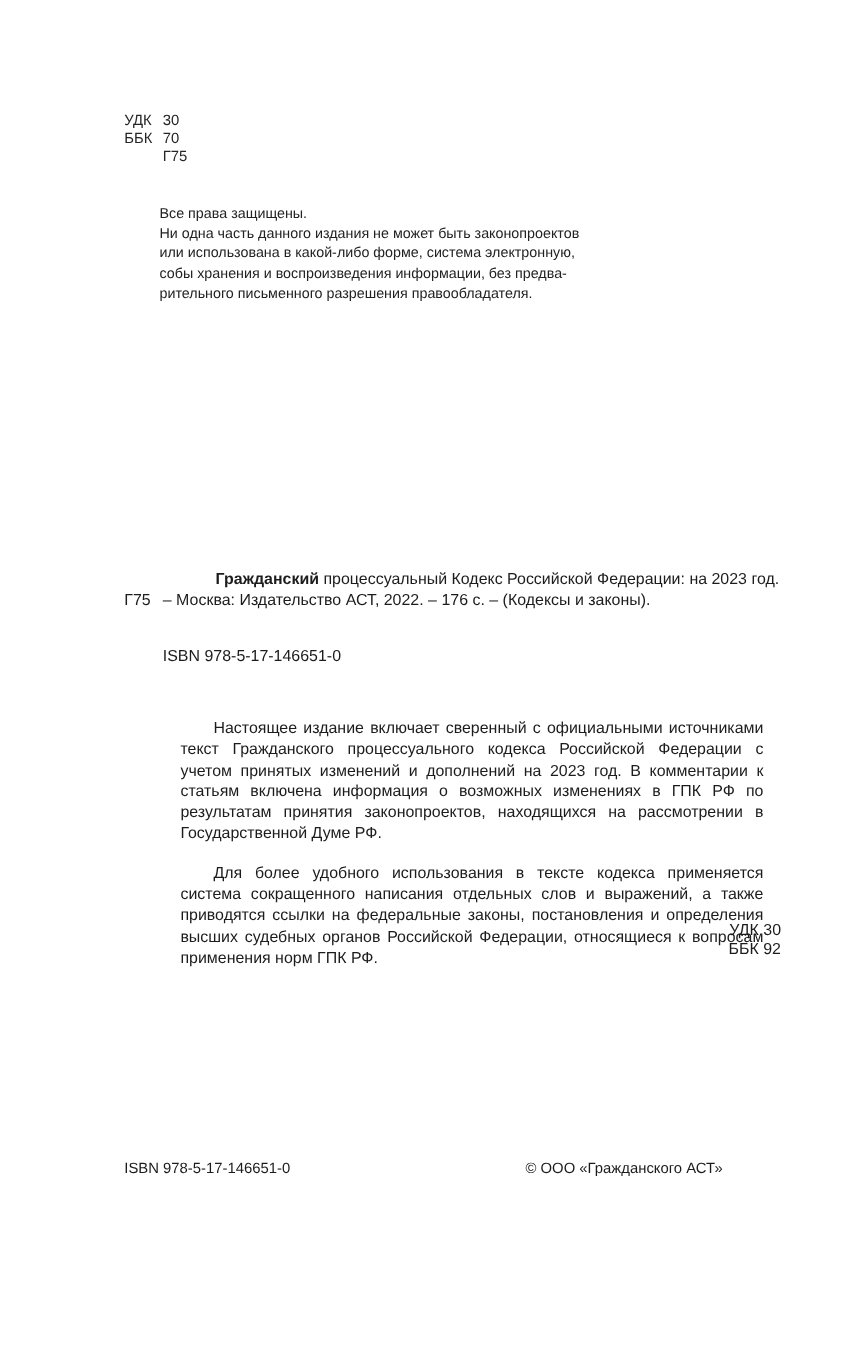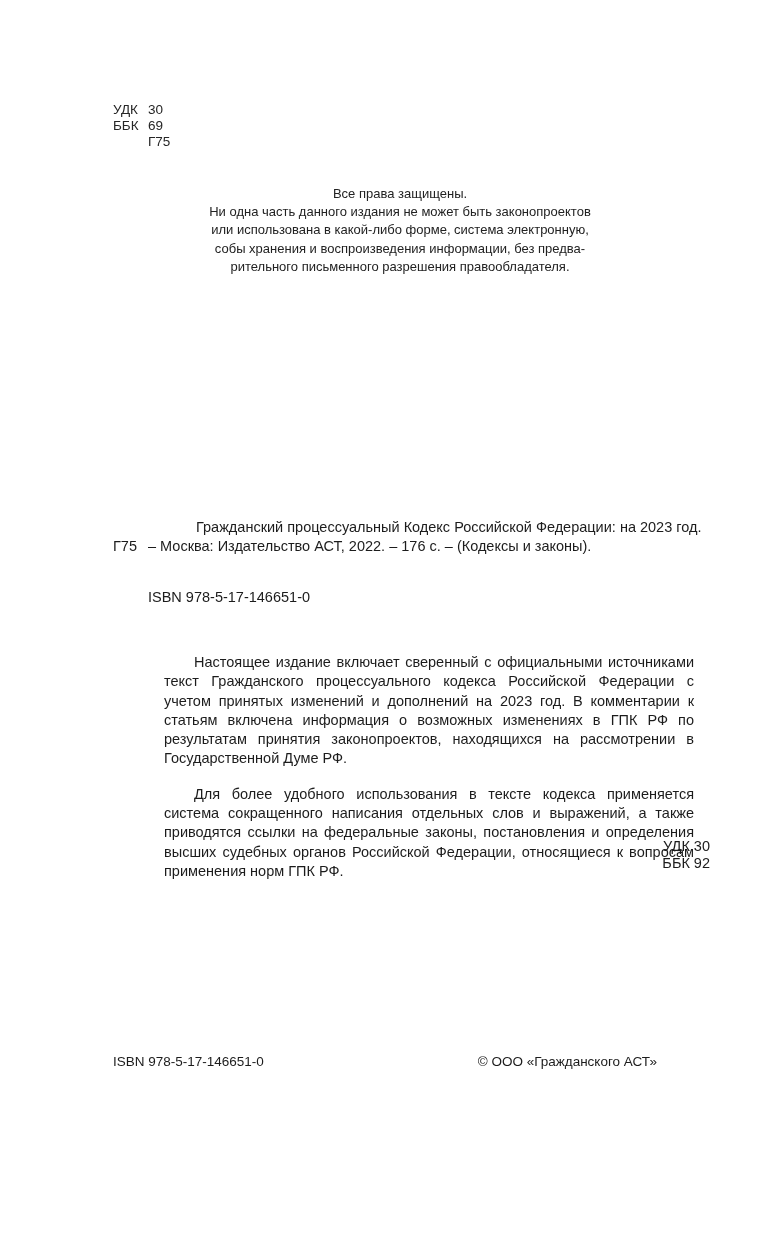--- a/index.html
+++ b/index.html
@@ -45,21 +45,20 @@
   .classification .val {
     display: inline-block;
   }
 
   
   .rights {
     position: absolute;
     left: 145px;
     top: 185px;
     width: 510px;
-    text-align: center;
     font-size: 13px;
     line-height: 18.2px;
     color: #222222;
   }
   .rights .line {
     display: block;
     white-space: nowrap;
   }
 
   
@@ -76,21 +75,21 @@
     left: 148px;
     top: 518px;
     width: 562px;
     font-size: 14.5px;
     line-height: 19px;
     color: #1c1c1c;
     text-indent: 48px;
     text-align: left;
   }
   .biblio b {
-    font-weight: 400;
+    font-weight: 700;
   }
 
   
   .isbn-body {
     position: absolute;
     left: 148px;
     top: 588px;
     font-size: 14.5px;
     line-height: 19px;
     color: #1c1c1c;
@@ -142,21 +141,21 @@
     color: #1c1c1c;
   }
 </style>
 </head>
 <body>
 
 <div class="page">
 
   <div class="classification">
     <span class="row"><span class="lbl">УДК</span><span class="val">30</span></span>
-    <span class="row"><span class="lbl">ББК</span><span class="val">69</span></span>
+    <span class="row"><span class="lbl">ББК</span><span class="val">70</span></span>
     <span class="row"><span class="lbl"></span><span class="val">Г75</span></span>
   </div>
 
   <div class="rights">
     <span class="line">Все права защищены.</span>
     <span class="line">Ни одна часть данного издания не может быть законопроектов</span>
     <span class="line">или использована в какой-либо форме, система электронную,</span>
     <span class="line">собы хранения и воспроизведения информации, без предва-</span>
     <span class="line">рительного письменного разрешения правообладателя.</span>
   </div>

